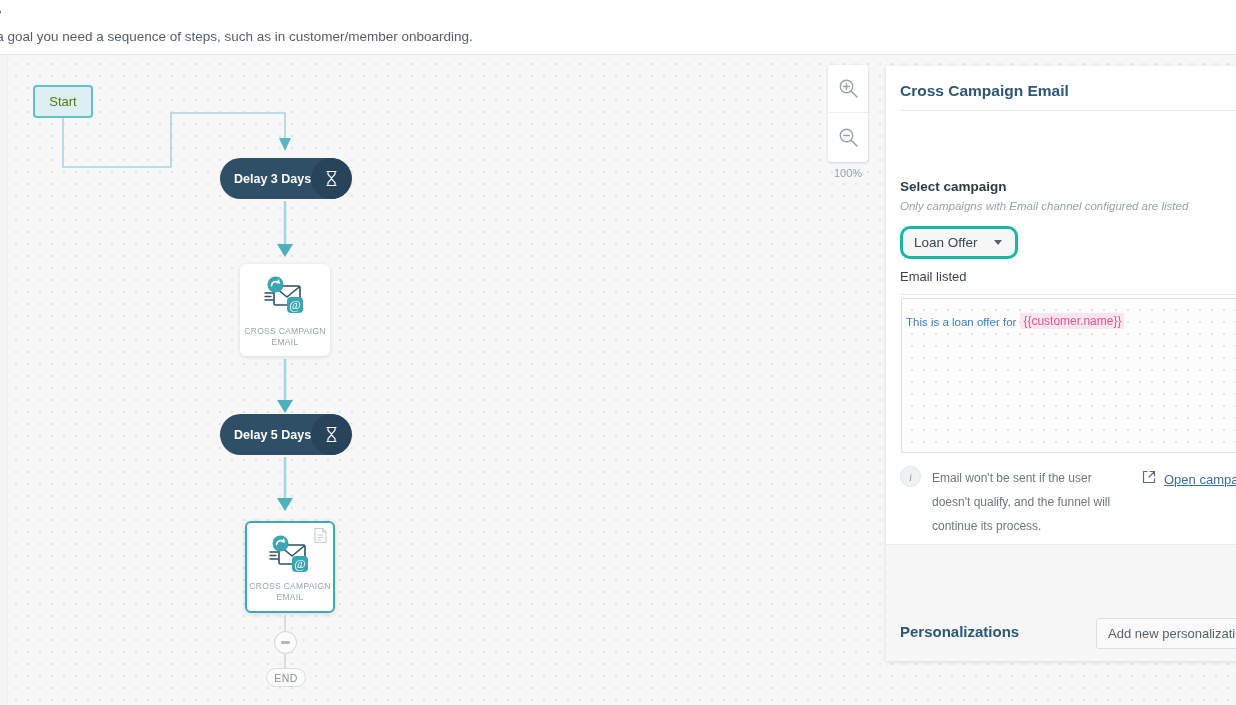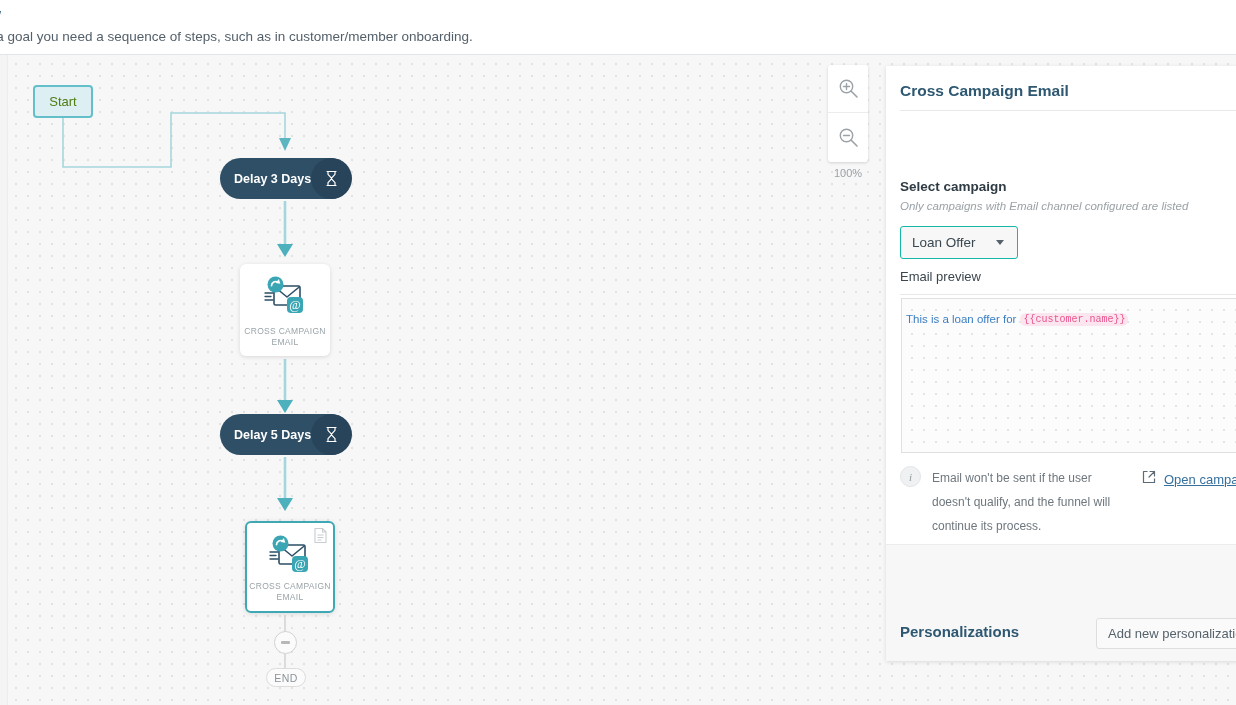--- a/index.html
+++ b/index.html
@@ -191,22 +191,22 @@
   }
   #select-campaign-hint {
     position: absolute; left: 14px; top: 134px;
     font-size: 11.5px; color: #9aa2a7; font-style: italic;
     white-space: nowrap;
   }
   #campaign-select {
     position: absolute; left: 14px; top: 160px;
     width: 118px; height: 33px;
     background: #f7f7f7;
-    border: 1px solid #14b8a6;
-    border-radius: 3px;
+    border: 3px solid #14b8a6;
+    border-radius: 10px;
     display: flex; align-items: center;
     cursor: pointer;
   }
   #campaign-select .value {
     flex: 1; padding-left: 11px;
     font-size: 13.5px; color: #394750; white-space: nowrap;
   }
   #campaign-select .caret {
     width: 0; height: 0;
     border-left: 4.5px solid transparent;
@@ -234,26 +234,25 @@
   }
   #preview-text {
     position: absolute; left: 4px; top: 14px;
     font-size: 11.5px; color: #3b7fc4;
     white-space: nowrap;
   }
   #preview-token {
     display: inline-block;
     background: #fbe5ee;
     color: #e9558e;
-    font-size: 10px;
+    font-size: 12px;
     padding: 1px 3px;
-    border-radius: 6px;
+    border-radius: 0;
     margin-left: 4px;
     vertical-align: 1px;
-    font-family: Liberation Mono, monospace;
   }
   #info-note {
     position: absolute; left: 14px; top: 400px;
     width: 225px;
     display: flex;
   }
   #info-icon {
     flex: 0 0 21px;
     width: 21px; height: 21px;
     border-radius: 50%;
@@ -440,21 +439,21 @@
         <div id="panel-title-rule"></div>
 
         <div id="select-campaign-label">Select campaign</div>
         <div id="select-campaign-hint">Only campaigns with Email channel configured are listed</div>
 
         <div id="campaign-select">
           <span class="value">Loan Offer</span>
           <span class="caret"></span>
         </div>
 
-        <div id="email-preview-label">Email preview</div>
+        <div id="email-preview-label">Email listed</div>
         <div id="email-preview-rule"></div>
 
         <div id="email-preview-box">
           <div id="preview-text">
             <span>This is a loan offer for</span><span id="preview-token">{{customer.name}}</span>
           </div>
         </div>
 
         <div id="info-note">
           <span id="info-icon">i</span>

